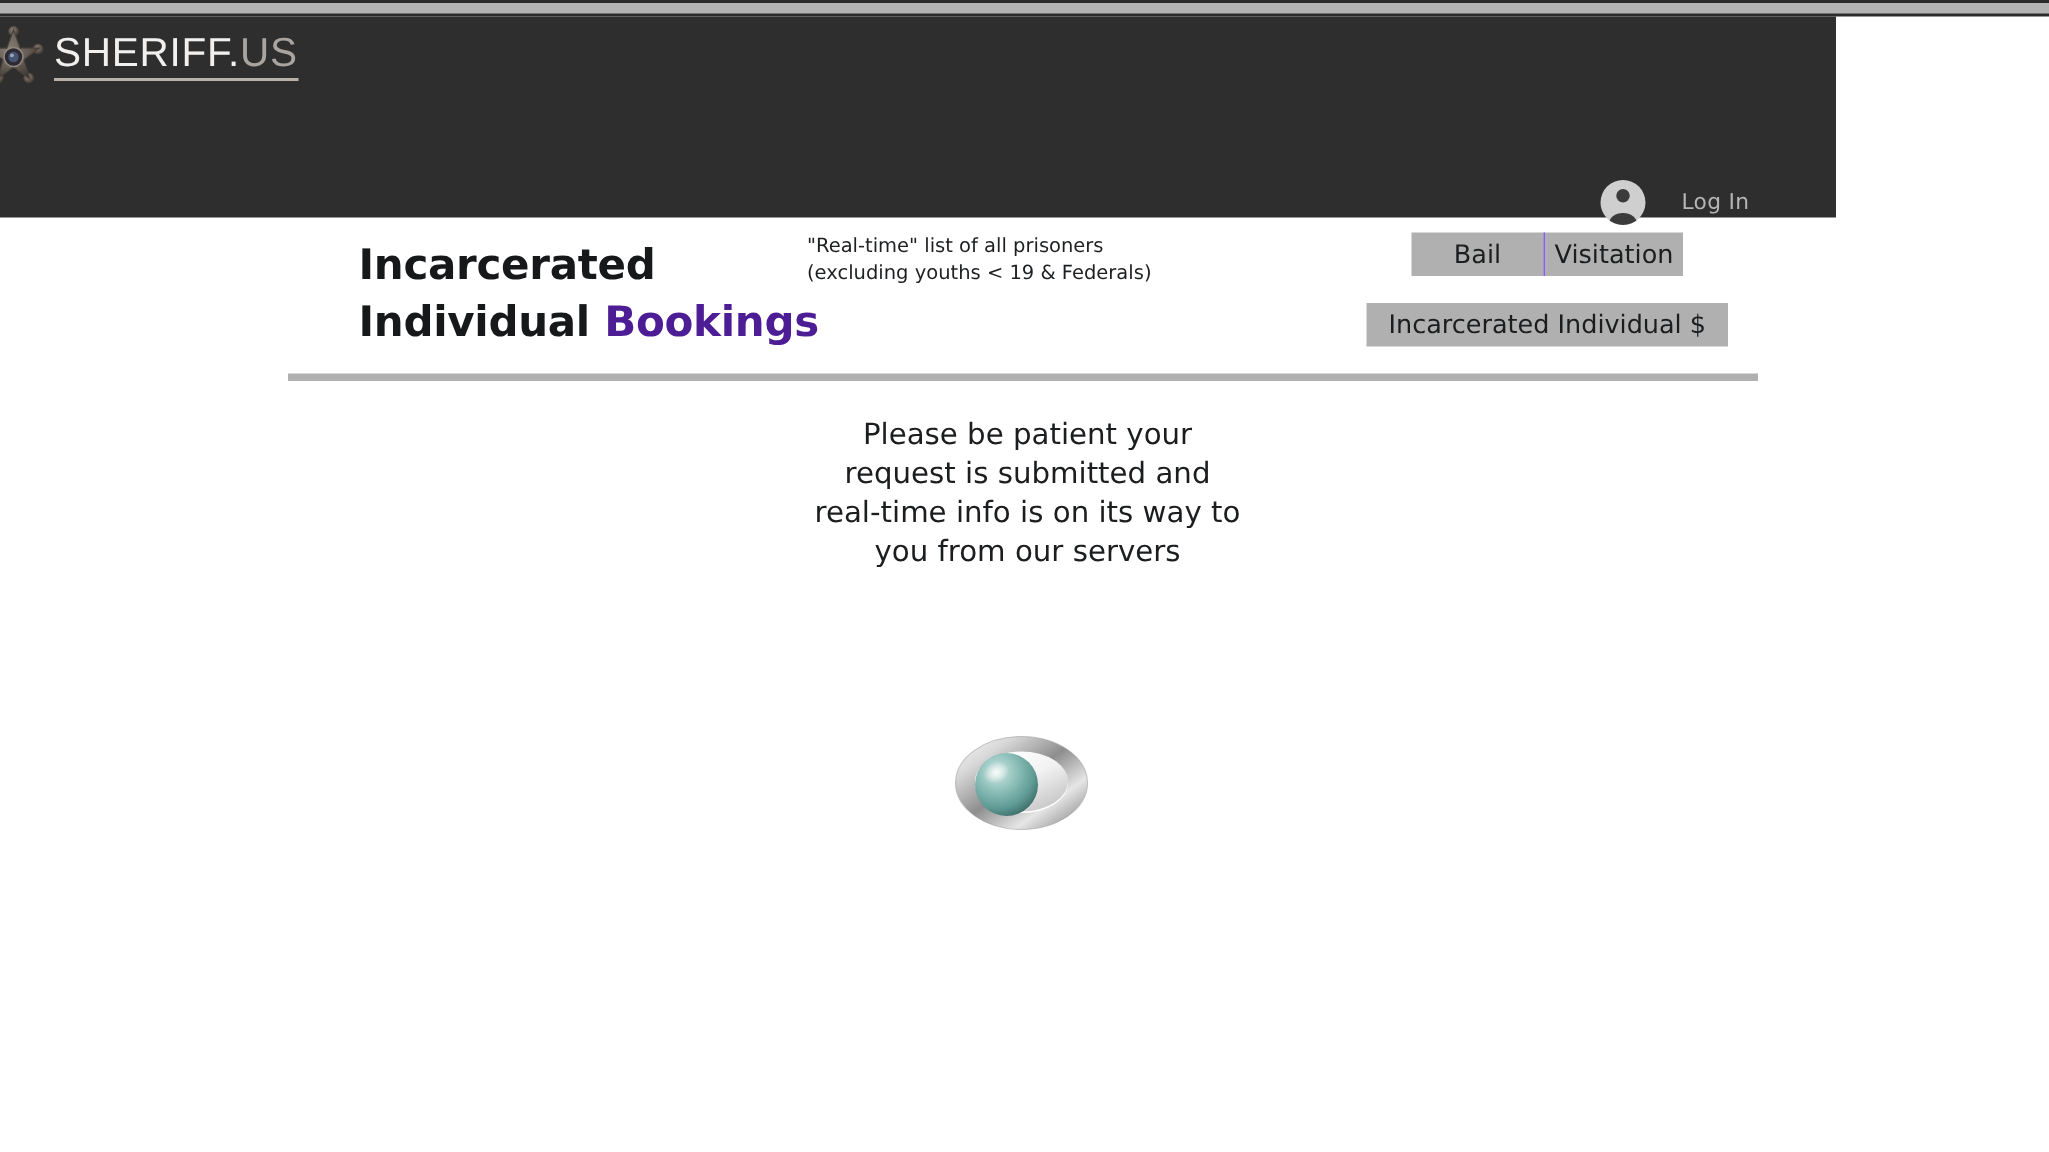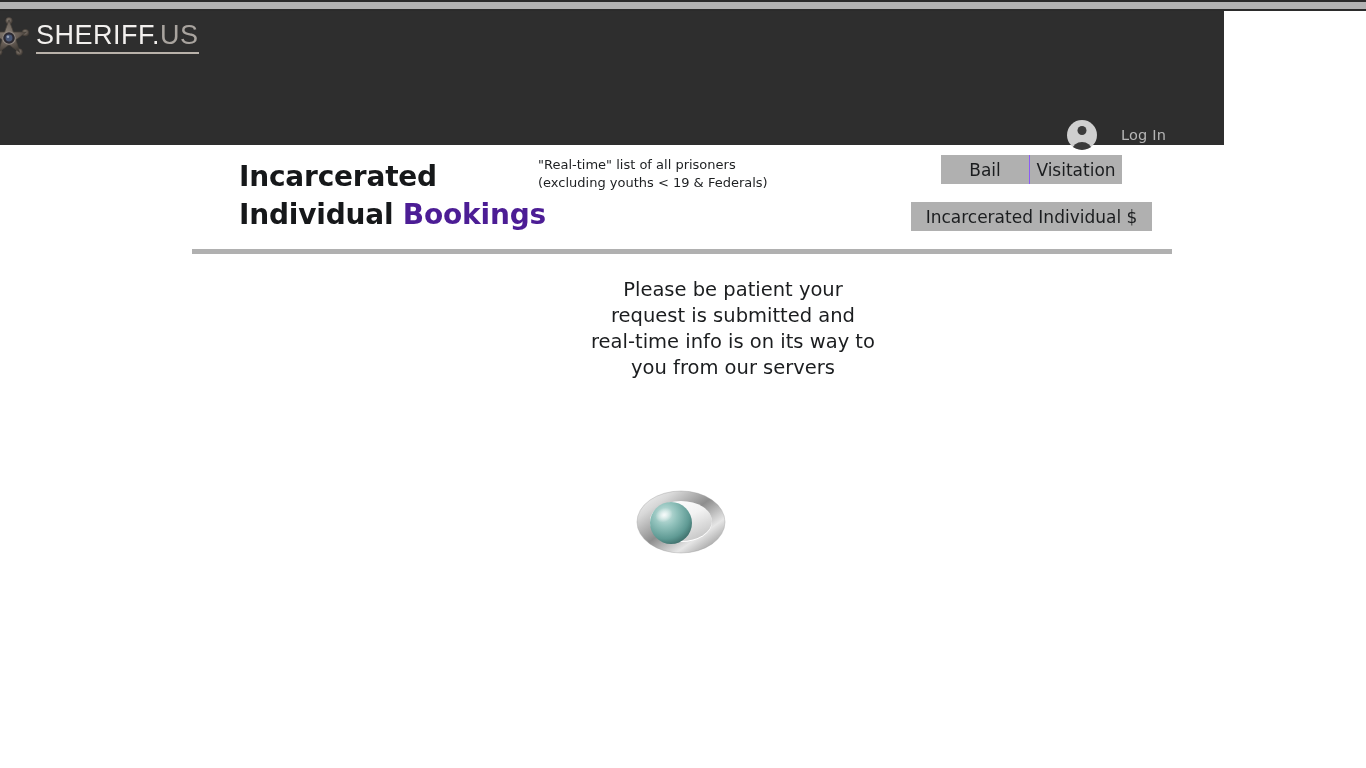--- a/index.html
+++ b/index.html
@@ -207,21 +207,20 @@
   
   #loading-message {
     position: absolute;
     top: 277px; left: 540px;
     width: 290px;
     text-align: center;
     font-family: "DejaVu Sans", sans-serif;
     font-size: 19.5px;
     line-height: 26px;
     color: #1b1d1f;
-    margin-left: 48px;
   }
 
   #loading-spinner {
     position: absolute;
     top: 487px; left: 635px;
     width: 92px;
     height: 70px;
   }
 </style>
 </head>

